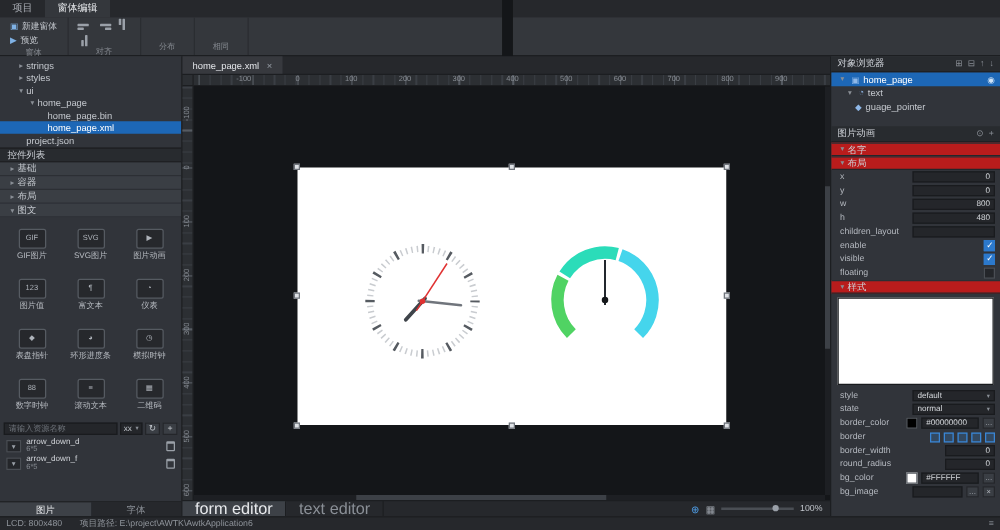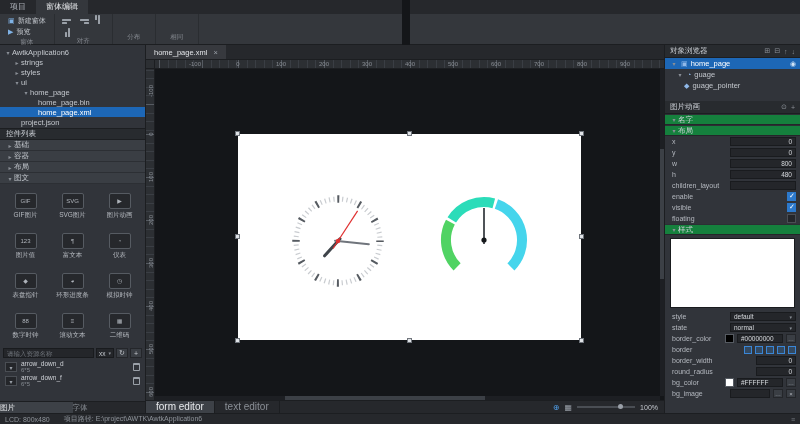--- a/index.html
+++ b/index.html
@@ -46,21 +46,21 @@
   .res-dd{width:18px;height:10px;background:#24262a;border:1px solid #191b1e;font-size:6.5px;display:flex;align-items:center;justify-content:space-between;padding:0 2px;color:#c3c7cd;flex:0 0 auto}
   .chev{color:#8a8f96;font-size:5px}
   .res-ibtn{width:12px;height:10px;background:#3a3e44;border:1px solid #24262a;color:#c3c7cd;font-size:7px;display:flex;align-items:center;justify-content:center;flex:0 0 auto}
   .res-item{display:flex;align-items:center;gap:4px;padding:0 5px;height:14px;flex:0 0 auto}
   .res-thumb{width:12px;height:10px;background:#24262a;border:1px solid #4a4e54;color:#9aa0a8;font-size:6px;display:flex;align-items:center;justify-content:center}
   .res-meta{display:flex;flex-direction:column;line-height:7px}
   .res-name{font-size:6.5px;color:#d0d3d8}
   .res-size{font-size:6px;color:#868b92}
   .trash{margin-left:auto;width:7px;height:8px;border:1px solid #9aa0a8;border-top-width:2px;border-radius:1px}
   .left-tabs{margin-top:auto;display:flex;height:12px;border-top:1px solid #1c1e21;flex:0 0 12px}
-  .ltab{flex:1;line-height:12px;font-size:7.5px;background:#26282c;color:#8a8f96}
+  .ltab{flex:1;text-align:center;line-height:12px;font-size:7.5px;background:#26282c;color:#8a8f96}
   .ltab.active{background:#3d4147;color:#e8eaed}
 
   
   .center{position:absolute;left:146px;top:45px;width:518px;bottom:11px;background:#141619}
   .doc-tabs{position:absolute;left:0;top:0;right:0;height:15px;background:#26282c;border-bottom:1px solid #1c1e21;display:flex}
   .doc-tab{background:#37393e;color:#e2e4e8;font-size:7.5px;display:flex;align-items:center;gap:6px;padding:0 8px}
   .doc-tab .close{color:#9aa0a8}
   .ruler-corner{position:absolute;left:0;top:15px;width:9px;height:9px;background:#2c2f33;border-right:1px solid #1c1e21;border-bottom:1px solid #1c1e21}
   .ruler-h{position:absolute;left:9px;top:15px;right:0;height:9px;background:#2c2f33;border-bottom:1px solid #1c1e21;
     background-image:repeating-linear-gradient(to right,#565b62 0 1px,transparent 1px 43px),repeating-linear-gradient(to right,#3a3e44 0 1px,transparent 1px 8.6px);
@@ -75,40 +75,40 @@
   .handle{position:absolute;width:5px;height:5px;background:#dfe2e6;border:1px solid #70757c}
   .h-nw{left:-3px;top:-3px}.h-n{left:calc(50% - 3px);top:-3px}.h-ne{right:-3px;top:-3px}
   .h-w{left:-3px;top:calc(50% - 3px)}.h-e{right:-3px;top:calc(50% - 3px)}
   .h-sw{left:-3px;bottom:-3px}.h-s{left:calc(50% - 3px);bottom:-3px}.h-se{right:-3px;bottom:-3px}
   .widget-svg{position:absolute}
   .vscrollbar{position:absolute;right:0;top:0;bottom:4px;width:4px;background:#1d1f23}
   .vthumb{position:absolute;top:80px;height:130px;width:4px;background:#3c4046}
   .hscrollbar{position:absolute;left:0;right:4px;bottom:0;height:4px;background:#1d1f23}
   .hthumb{position:absolute;left:130px;width:200px;height:4px;background:#3c4046}
   .editor-tabs{position:absolute;left:0;bottom:0;right:0;height:13px;background:#26282c;border-top:1px solid #1c1e21;display:flex;align-items:center}
-  .etab{padding:0 10px;line-height:12px;height:100%;font-size:10px;color:#8a8f96;border-right:1px solid #1c1e21}
+  .etab{padding:0 10px;line-height:12px;height:100%;font-size:13px;color:#8a8f96;border-right:1px solid #1c1e21}
   .etab.active{background:#3d4147;color:#e8eaed}
   .zoom-area{margin-left:auto;display:flex;align-items:center;gap:5px;padding-right:6px}
   .zicon{font-size:8px;color:#9aa0a8}
   .zicon.accent{color:#4f9ee8}
   .zslider{width:58px;height:2px;background:#4a4e54;position:relative}
   .zhandle{position:absolute;right:12px;top:-2px;width:5px;height:5px;background:#9aa0a8;border-radius:50%}
   .zoom-label{font-size:7px;color:#c3c7cd}
 
   
   .right-panel{position:absolute;left:664px;top:45px;width:136px;bottom:11px;background:#31343a;border-left:1px solid #1c1e21;overflow:hidden}
   .rp-head{height:13px;background:#282b2f;border-bottom:1px solid #1c1e21;display:flex;align-items:center;padding:0 5px;gap:4px;font-size:7.5px;color:#cdd1d7}
   .spacer{flex:1}
   .rp-ico{color:#8a8f96;font-size:7px}
   .rp-ico.lite{color:#cfe3f7}
   .orow{height:11px;display:flex;align-items:center;font-size:7.5px;color:#c3c7cd;gap:3px;padding:0 4px 0 5px}
   .orow.sel{background:#1d67b6;color:#fff}
   .oicon{font-size:7px;color:#8fb8e8}
   .gap{height:10px}
-  .sec-head{height:11px;background:#15803d;border-top:1px solid #2c2f34;border-bottom:1px solid #24262a;display:flex;align-items:center;padding-left:5px;font-size:7.5px;color:#cdd1d7}
+  .sec-head{height:11px;background:#b91c1c;border-top:1px solid #2c2f34;border-bottom:1px solid #24262a;display:flex;align-items:center;padding-left:5px;font-size:7.5px;color:#cdd1d7}
   .prow{height:11px;display:flex;align-items:center;padding:0 4px 0 7px;gap:3px}
   .pkey{font-size:7px;color:#b4b8bf;flex:1;white-space:nowrap}
   .pval{width:66px;height:9px;background:#24262a;border:1px solid #191b1e;font-size:6.5px;color:#d5d8dc;display:flex;align-items:center;justify-content:flex-end;padding:0 3px;flex:0 0 auto}
   .pval.dd{justify-content:space-between}
   .pval.hex{width:46px;justify-content:flex-start}
   .pval.sm{width:40px}
   .cb{width:9px;height:9px;background:#24262a;border:1px solid #4a4e54;position:relative;flex:0 0 auto}
   .cb.checked{background:#2c79cc;border-color:#2c79cc}
   .cb.checked::after{content:"✓";position:absolute;left:1px;top:-1px;font-size:7px;color:#fff}
   .swatch{width:9px;height:9px;border:1px solid #565b62;flex:0 0 auto}
@@ -210,24 +210,20 @@
             <i style="width:9px"></i>
             <i style="width:9px"></i>
           </span>
       </div>
       <div class="tb-caption">相同</div>
     </div>
   </div>
 
   <div class="left-panel">
     <div class="tree">
-      <div class="trow" style="padding-left:4px">
-        <span class="exp open"></span>
-        <span>AwtkApplication6</span>
-      </div>
       <div class="trow" style="padding-left:13px">
         <span class="exp"></span>
         <span>strings</span>
       </div>
       <div class="trow" style="padding-left:13px">
         <span class="exp"></span>
         <span>styles</span>
       </div>
       <div class="trow" style="padding-left:13px">
         <span class="exp open"></span>
@@ -444,21 +440,21 @@
     <div class="orow sel">
       <span class="exp open"></span>
       <span class="oicon">▣</span>
       <span>home_page</span>
       <span class="spacer"></span>
       <span class="rp-ico lite">◉</span>
     </div>
     <div class="orow" style="padding-left:11px">
       <span class="exp open"></span>
       <span class="oicon">◔</span>
-      <span>guage</span>
+      <span>text</span>
     </div>
     <div class="orow" style="padding-left:19px">
       <span class="oicon">◆</span>
       <span>guage_pointer</span>
     </div>
     <div class="gap"></div>
 
     <div class="rp-head">
       <span>图片动画</span>
       <span class="spacer"></span>

